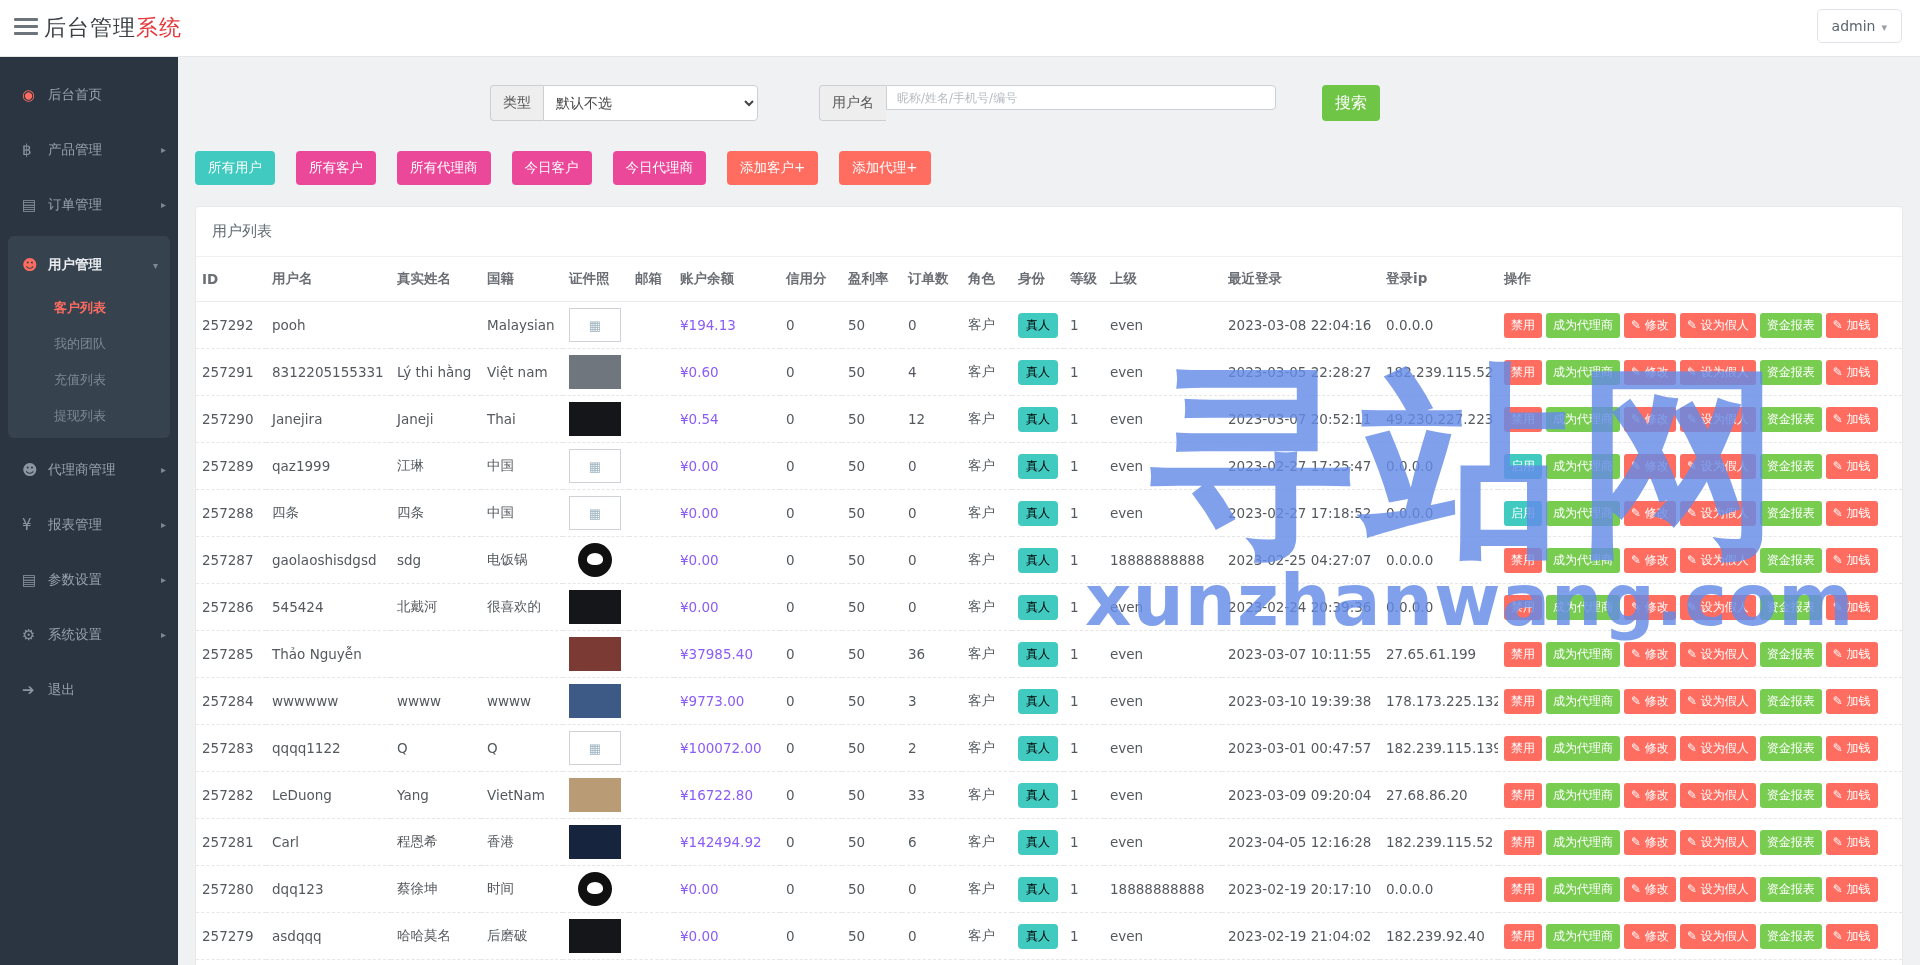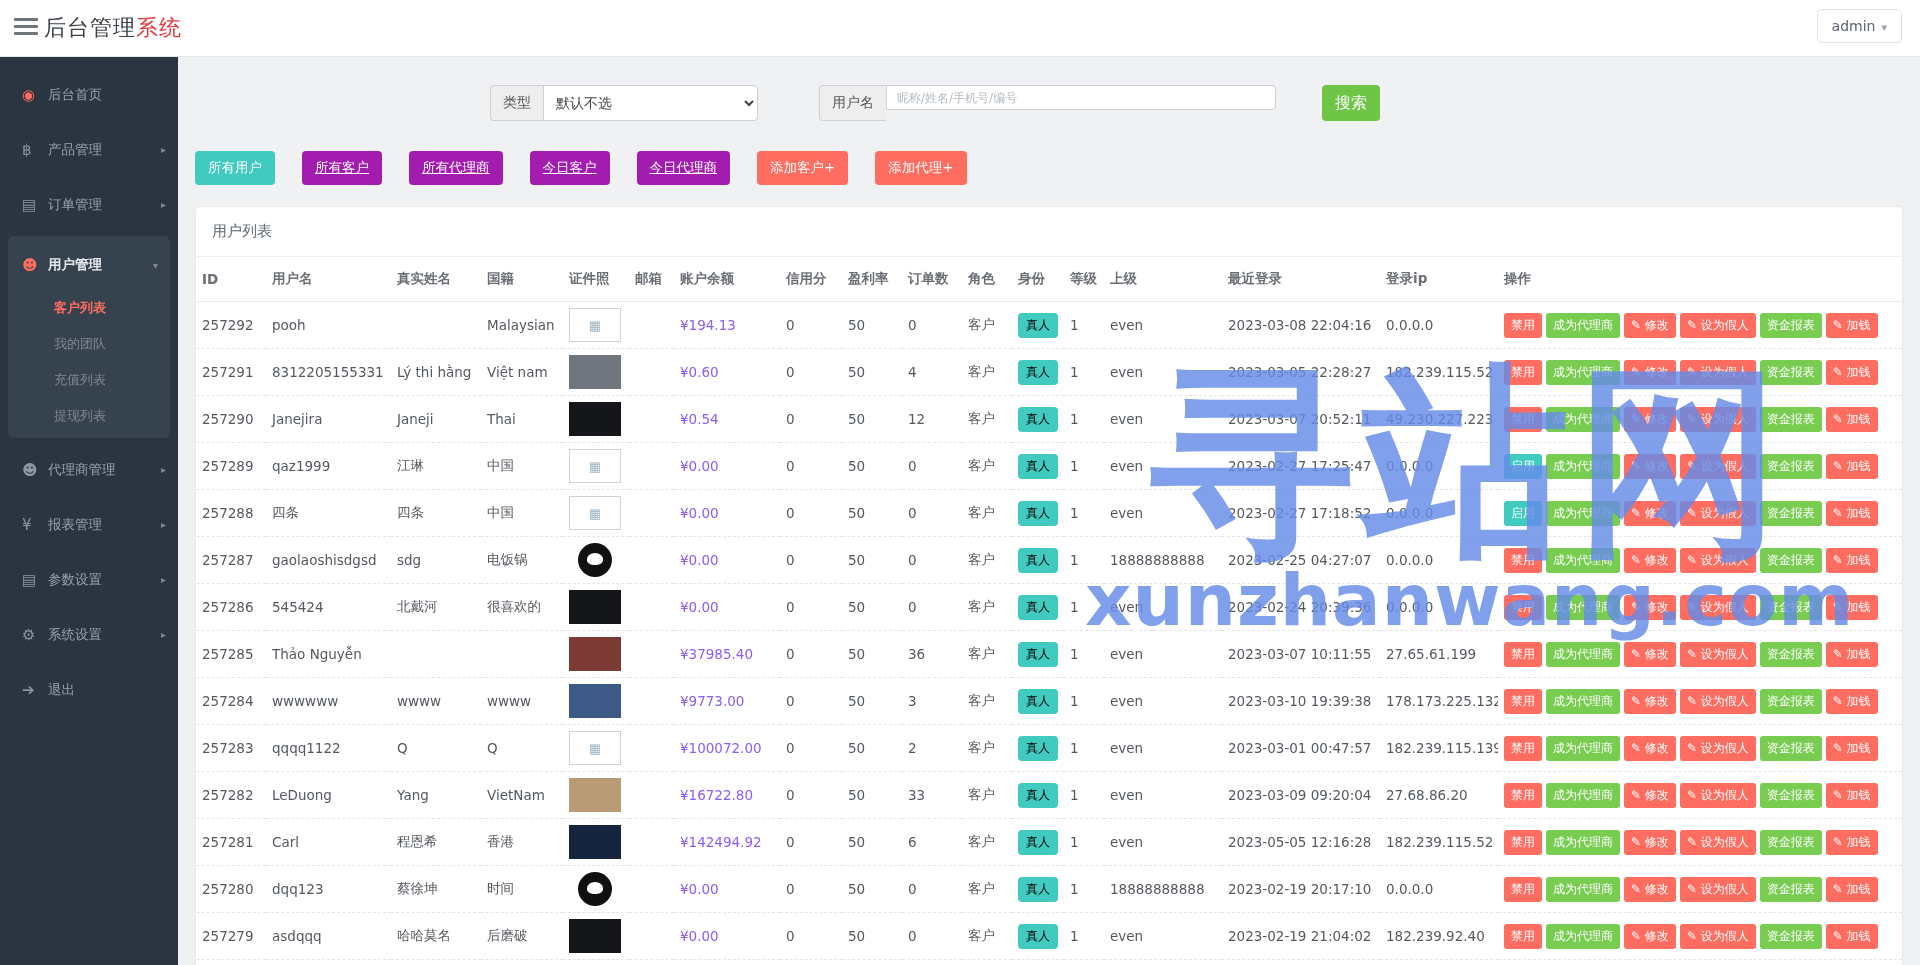--- a/index.html
+++ b/index.html
@@ -41,25 +41,25 @@
   .type-select { width:215px; height:36px; border:1px solid #ccd0d4; border-radius:0 4px 4px 0;
     font-size:14px; color:#444; padding:0 8px; background:#fff; font-family:inherit; }
   .name-input { width:390px; height:25px; border:1px solid #ccd0d4; border-radius:0 4px 4px 0;
     font-size:12px; color:#444; padding:0 10px; font-family:inherit; }
   .name-input::placeholder { color:#b5bcc2; }
   .gap37 { width:37px; }
   .gap22 { width:22px; }
   .search-btn { height:36px; padding:0 13px; background:#67c23a; background:#6fc546; border:none;
     border-radius:4px; color:#fff; font-size:16px; cursor:pointer; font-family:inherit; }
 
-  .quick-row { display:flex; gap:27px; margin-bottom:21px; }
+  .quick-row { display:flex; gap:21px; margin-bottom:21px; }
   .qbtn { height:34px; padding:0 13px; border:none; border-radius:4px; color:#fff; font-size:13.5px;
     cursor:pointer; font-family:inherit; }
   .qbtn.teal { background:#41cac0; }
-  .qbtn.green { background:#a21caf;text-decoration:underline; }
+  .qbtn.green { background:#ec4899; }
   .qbtn.red { background:#ff6c60; }
 
   .panel { background:#fff; border:1px solid #e7e9eb; border-radius:4px; min-height:780px; }
   .panel-title { padding:15px 16px; font-size:15px; color:#5f6a72; border-bottom:1px solid #f0f0f0; }
 
   table { width:100%; border-collapse:collapse; table-layout:fixed; }
   thead th { text-align:left; font-size:13.5px; color:#6b6f75; font-weight:bold; padding:13px 6px 13px 6px; }
   thead tr { border-bottom:1px solid #ececec; }
   tbody td { font-size:13.5px; color:#54595f; padding:6px 6px; height:46px; vertical-align:middle;
     overflow:hidden; white-space:nowrap; }
@@ -478,21 +478,21 @@
             </td>
             <td></td>
             <td class="balance">¥142494.92</td>
             <td>0</td>
             <td>50</td>
             <td>6</td>
             <td>客户</td>
             <td><span class="badge-real">真人</span></td>
             <td>1</td>
             <td>even</td>
-            <td>2023-05-05 12:16:28</td>
+            <td>2023-04-05 12:16:28</td>
             <td>182.239.115.52</td>
             <td><button class="abtn red">禁用</button><button class="abtn green">成为代理商</button><button class="abtn red">✎ 修改</button><button class="abtn red">✎ 设为假人</button><button class="abtn green">资金报表</button><button class="abtn red">✎ 加钱</button></td>
           </tr>
           <tr>
             <td>257280</td>
             <td>dqq123</td>
             <td>蔡徐坤</td>
             <td>时间</td>
             <td>
               <div class="photo headset">

